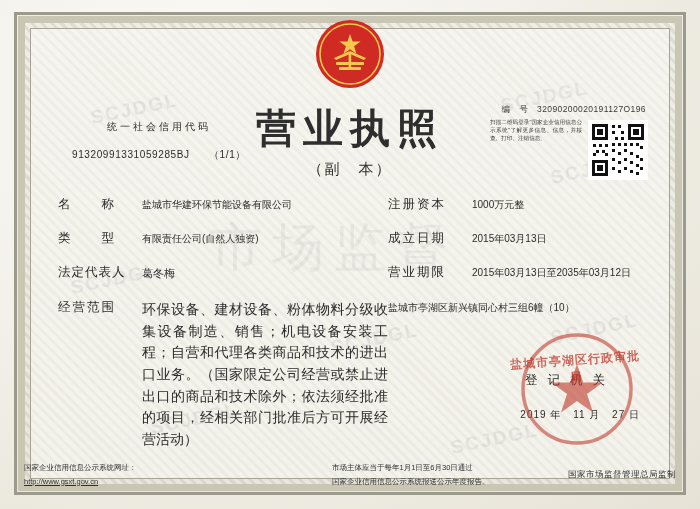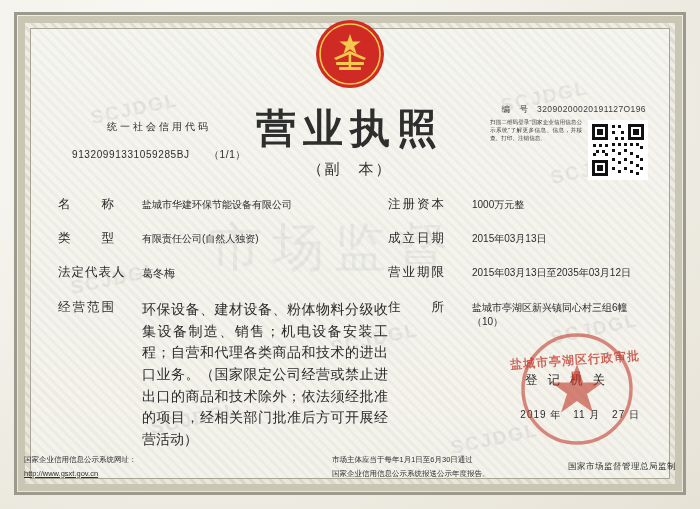--- a/index.html
+++ b/index.html
@@ -128,21 +128,21 @@
     opacity:.72;
   }
   .seal-text{
     position:absolute;right:58px;top:352px;width:130px;height:74px;z-index:8;
     color:#c0392b;opacity:.75;font-size:12px;font-weight:700;
     text-align:center;letter-spacing:1px;transform:rotate(-4deg);
     font-family:"DejaVu Serif","Liberation Serif",serif;
   }
   
   .footer{
-    position:absolute;left:0;right:0;bottom:16px;height:40px;z-index:5;
+    position:absolute;left:0;right:0;bottom:8px;height:40px;z-index:5;
     font-size:7.5px;color:#2f2f2f;
   }
   .f-left{position:absolute;left:24px;top:0;line-height:1.8;}
   .f-center{position:absolute;left:332px;top:0;line-height:1.8;}
   .f-right{position:absolute;right:24px;top:8px;font-size:8.5px;letter-spacing:.5px;}
 </style>
 </head>
 <body>
 
 <div class="page">
@@ -280,21 +280,20 @@
         <div class="val">2015年03月13日至2035年03月12日</div>
       </div>
     </div>
 
     <div class="row">
       <div class="col-l">
         <div class="lbl">经营范围</div>
         <div class="scope">环保设备、建材设备、粉体物料分级收集设备制造、销售；机电设备安装工程；自营和代理各类商品和技术的进出口业务。（国家限定公司经营或禁止进出口的商品和技术除外；依法须经批准的项目，经相关部门批准后方可开展经营活动）</div>
       </div>
       <div class="col-r">
-        <div class="lbl">住　　所</div>
         <div class="val">盐城市亭湖区新兴镇同心村三组6幢（10）</div>
       </div>
     </div>
   </div>
 
   <div class="reg-auth">登 记 机 关</div>
 
   <div class="seal">
     <svg viewBox="0 0 118 118" width="118" height="118">
       <circle cx="59" cy="59" r="54" fill="none" stroke="#c0392b" stroke-width="3.5" opacity="0.8"></circle>

